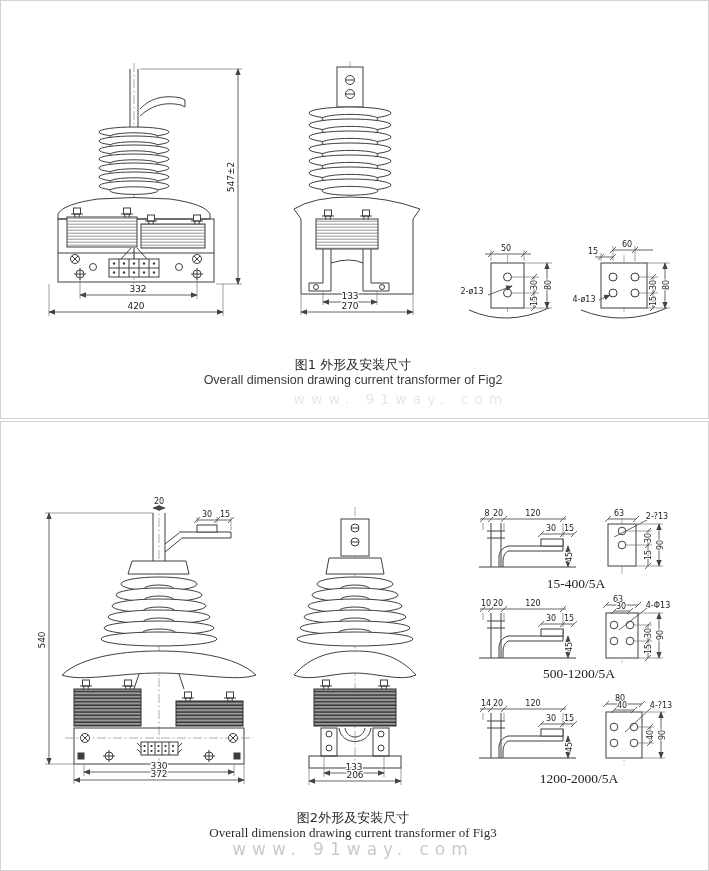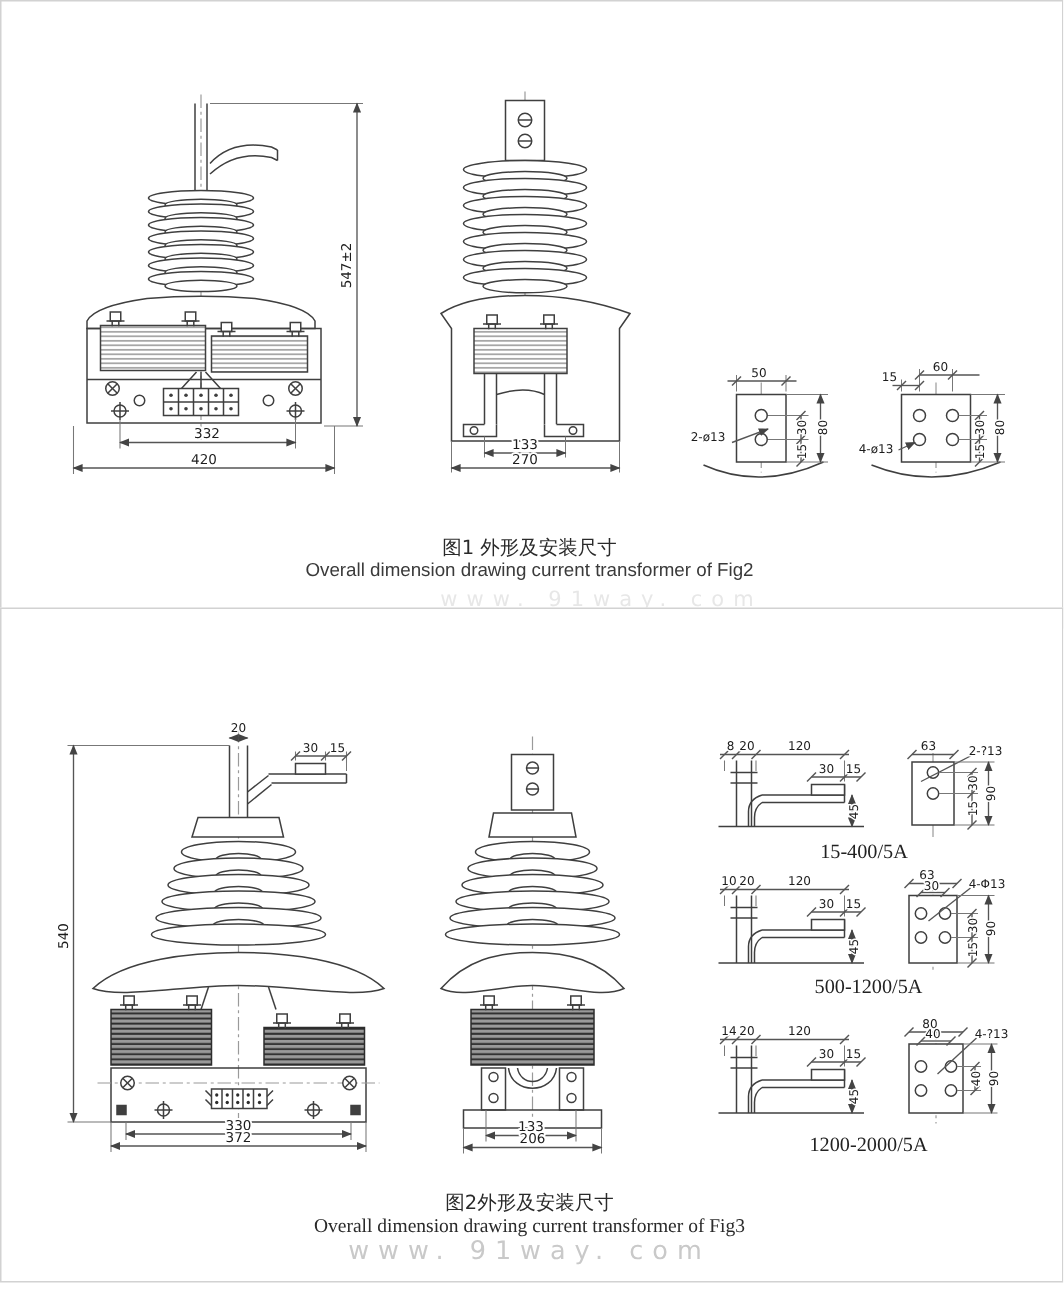--- a/index.html
+++ b/index.html
@@ -1,20 +1,20 @@
 <!DOCTYPE html>
 <html><head>
 <meta charset="utf-8">
 <style>
   html,body{margin:0;padding:0;background:#fff;}
   .page{position:relative;width:709px;height:871px;background:#fff;overflow:hidden;
         font-family:"DejaVu Sans",sans-serif;}
   .panel{position:absolute;left:0;width:707px;background:#fff;border:1px solid #d2d2d2;}
   #panel1{top:0;height:417px;}
-  #panel2{top:405px;height:448px;}
+  #panel2{top:421px;height:448px;}
   svg{display:block;}
   .ln{stroke:#3f3f3f;stroke-width:1;fill:none;}
   .lnw{stroke:#3f3f3f;stroke-width:1;fill:#fff;}
   .cl{stroke:#9a9a9a;stroke-width:0.8;fill:none;stroke-dasharray:9 2.5 2 2.5;}
   .dim{stroke:#555;stroke-width:0.9;fill:none;}
   .ext{stroke:#777;stroke-width:0.7;fill:none;}
   .dimt{font:9px "DejaVu Sans",sans-serif;fill:#1c1c1c;text-anchor:middle;
         paint-order:stroke;stroke:#fff;stroke-width:2.5px;stroke-linejoin:round;}
   .dimt8{font:8px "DejaVu Sans",sans-serif;fill:#1c1c1c;text-anchor:middle;
         paint-order:stroke;stroke:#fff;stroke-width:2px;stroke-linejoin:round;}

